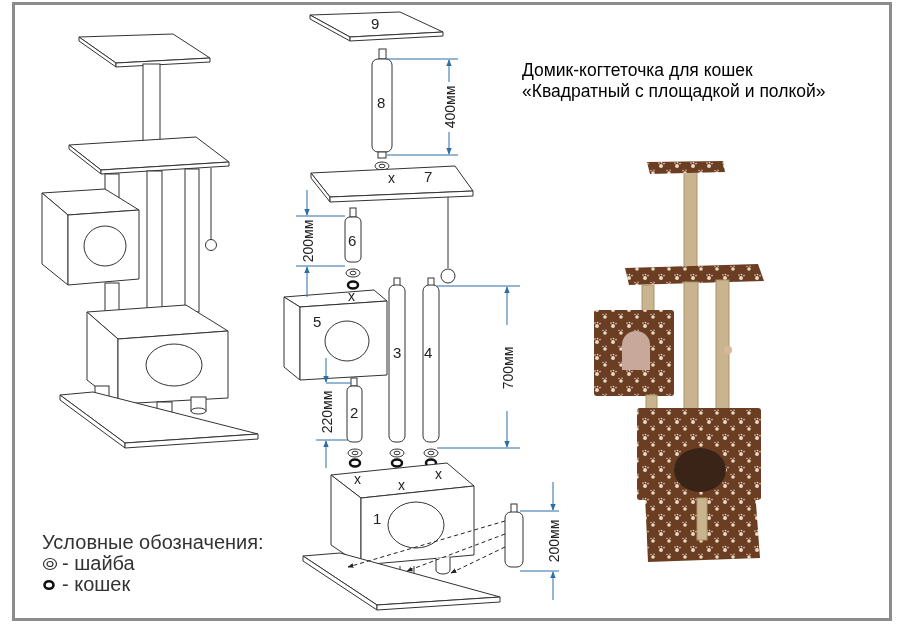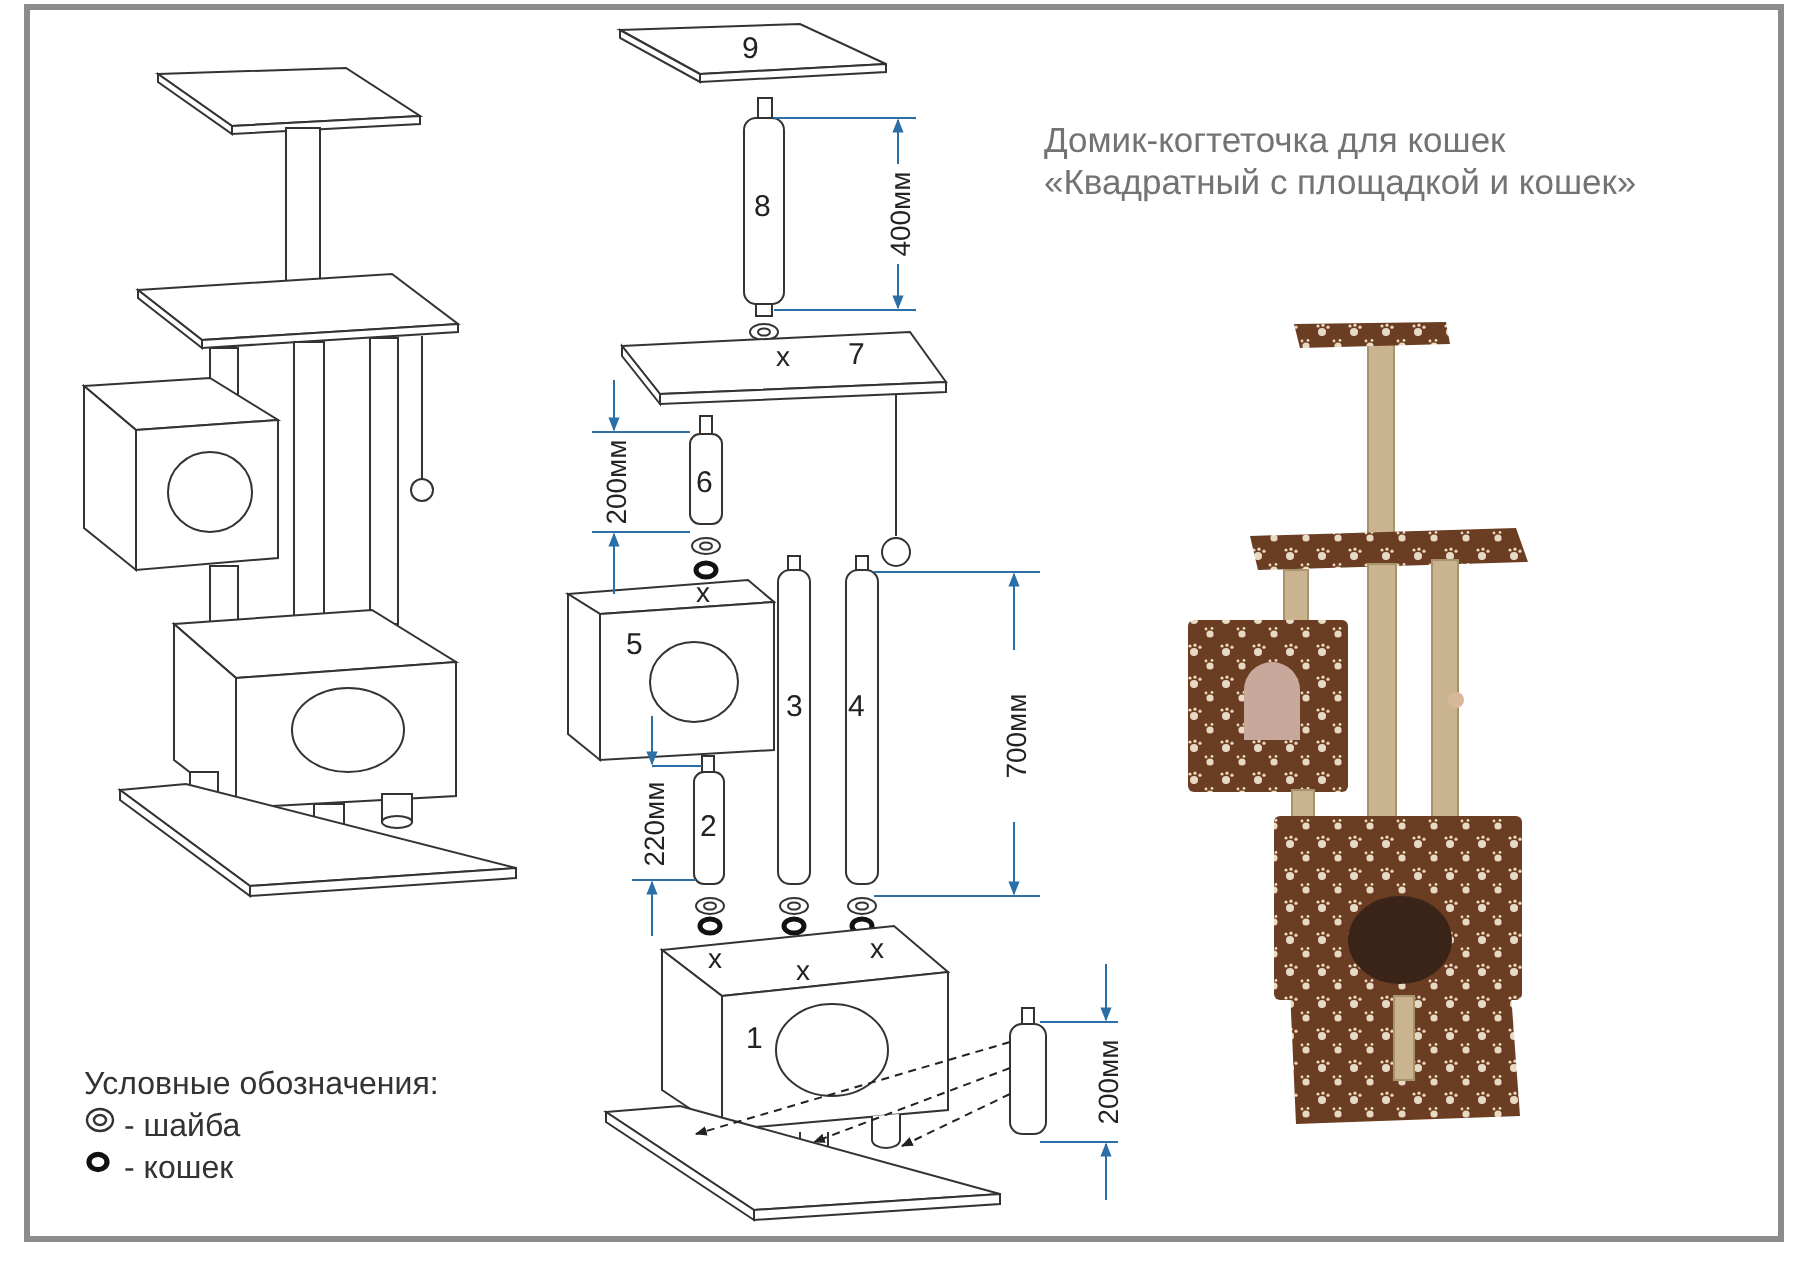--- a/index.html
+++ b/index.html
@@ -1,22 +1,22 @@
 <!DOCTYPE html>
 <html><head>
   <meta charset="utf-8">
   <style>
     html, body { margin: 0; padding: 0; background: #ffffff; }
     body { width: 910px; height: 632px; position: relative; overflow: hidden; font-family: "Liberation Sans", sans-serif; }
     .frame { position: absolute; left: 12px; top: 2px; width: 880px; height: 619px; border: 3px solid #8c8c8c; box-sizing: border-box; background: #fff; }
     svg.stage { position: absolute; left: 0; top: 0; }
-    .title { position: absolute; left: 522px; top: 60px; font-size: 17.5px; line-height: 21px; color: #737373; }
+    .title { position: absolute; left: 522px; top: 60px; font-size: 17.5px; line-height: 21px; color: #000000; }
     .title div { white-space: nowrap; }
-    .legend { position: absolute; left: 42px; top: 532px; font-size: 16px; color: #333; line-height: 21px; }
-    .legend .row { display: flex; gap: 4px; white-space: nowrap; }
+    .legend { position: absolute; left: 42px; top: 532px; font-size: 20px; color: #333; line-height: 21px; }
+    .legend .row { display: flex; align-items: center; gap: 4px; white-space: nowrap; }
     .lbl { font-family: "Liberation Sans", sans-serif; fill: #222; }
     .dim { font-family: "Liberation Sans", sans-serif; fill: #222; font-size: 14px; }
   </style>
 </head>
 <body>
 
 <div class="frame"></div>
 
 <svg class="stage" width="910" height="632" viewBox="0 0 910 632">
   <defs>
@@ -231,21 +231,21 @@
     <rect x="637" y="408" width="124" height="92" fill="url(#paws)" rx="3"></rect>
     <ellipse cx="700" cy="470" rx="26" ry="22" fill="#3a2418"></ellipse>
 
     <polygon points="645,495 755,490 760,558 648,562" fill="url(#paws)"></polygon>
     <rect x="697" y="498" width="10" height="42" fill="#c9b48f" stroke="#a8946c"></rect>
   </g>
 </svg>
 
 <div class="title">
   <div>Домик-когтеточка для кошек</div>
-  <div>«Квадратный с площадкой и кошек»</div>
+  <div>«Квадратный с площадкой и полкой»</div>
 </div>
 
 <div class="legend">
   <div>Условные обозначения:</div>
   <div class="row">
     <svg width="16" height="14" viewBox="0 0 16 14">
       <ellipse cx="8" cy="7" rx="6.5" ry="5.5" fill="none" stroke="#333" stroke-width="1.2"></ellipse>
       <ellipse cx="8" cy="7" rx="3" ry="2.5" fill="none" stroke="#333" stroke-width="1.2"></ellipse>
     </svg>
     <span>- шайба</span>

